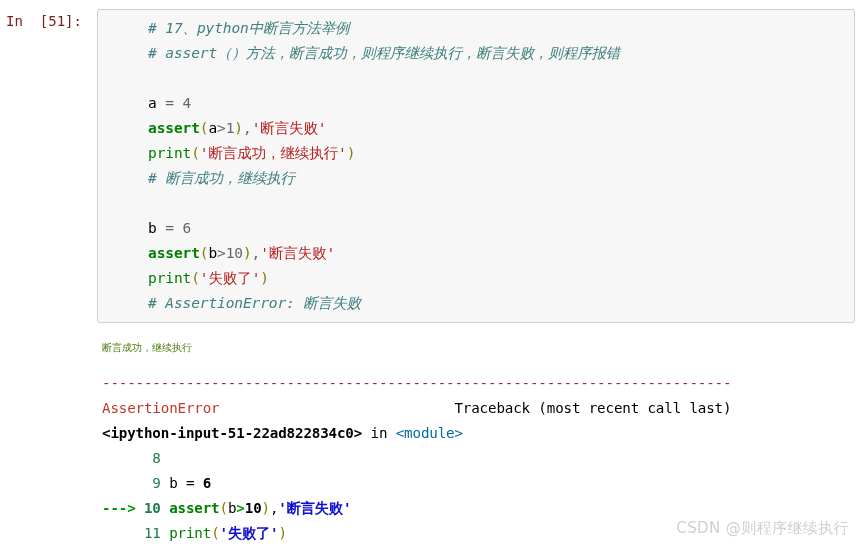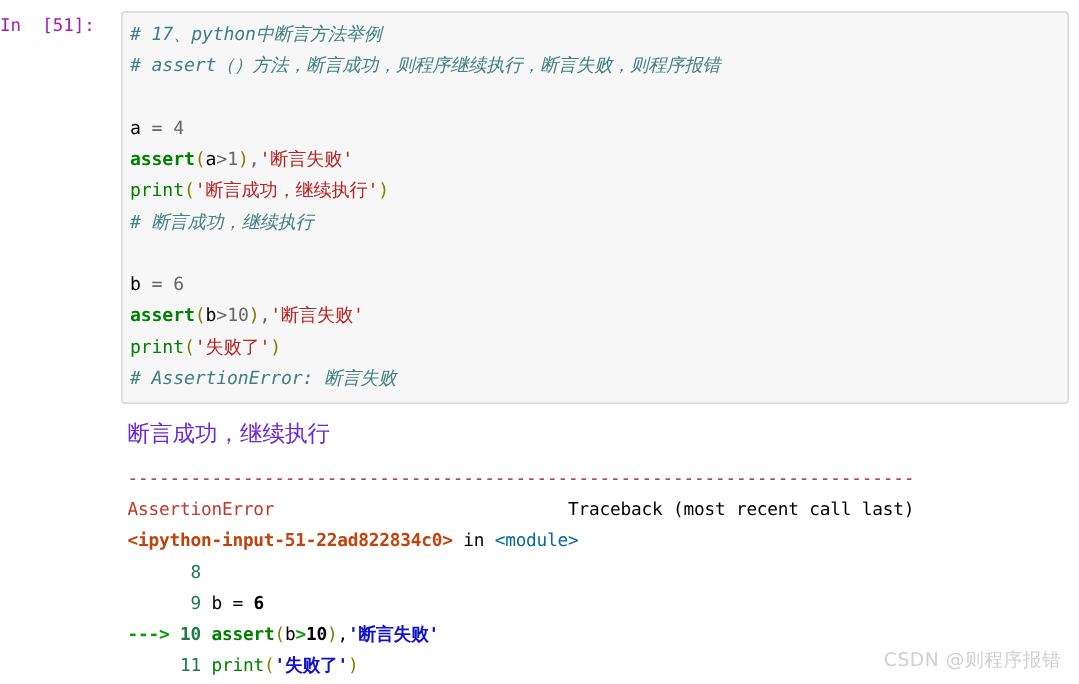--- a/index.html
+++ b/index.html
@@ -25,27 +25,27 @@
 
   .input-row {
     display: flex;
     align-items: flex-start;
     padding-top: 9px;
   }
 
   .prompt {
     width: 97px;
     flex: 0 0 97px;
-    text-align: left;
+    text-align: center;
     padding-right: 9px;
     box-sizing: border-box;
     font-family: "DejaVu Sans Mono", monospace;
     font-size: 14px;
     line-height: 25px;
-    color: #a21caf;
+    color: #7f1d1d;
     white-space: pre;
     user-select: none;
   }
 
   .input-area {
     flex: 1 1 auto;
     margin-right: 8px;
     background: #f7f7f7;
     border: 1px solid #cfcfcf;
     border-radius: 3px;
@@ -54,21 +54,21 @@
   }
 
   .code {
     font-family: "DejaVu Sans Mono", monospace;
     font-size: 14.5px;
     line-height: 25px;
     white-space: pre;
     color: #000000;
     letter-spacing: -0.1px;
   }
-  .code .ln { display: block; min-height: 25px; }
+  .code .ln { display: block; min-height: 25px; margin-left: 44px; }
 
   
   .c-comment   { color: #408080; font-style: italic; }
   .c-keyword   { color: #008000; font-weight: bold; }
   .c-builtin   { color: #008000; }
   .c-string    { color: #BA2121; }
   .c-operator  { color: #666666; }
   .c-punct     { color: #666666; }
   .c-paren     { color: #808000; }
   .c-number    { color: #666666; }
@@ -86,43 +86,43 @@
     padding-right: 9px;
     box-sizing: border-box;
   }
   .output-area {
     flex: 1 1 auto;
     padding-left: 5px;
   }
 
   .stdout {
     font-family: Liberation Sans, sans-serif;
-    font-size: 18px;
+    font-size: 10px;
     line-height: 25px;
-    color: #6d28d9;
+    color: #4d7c0f;
     white-space: pre-wrap;
     padding-top: 12px;
   }
 
   .traceback {
     font-family: "DejaVu Sans Mono", monospace;
     font-size: 14.2px;
     line-height: 25px;
     white-space: pre-wrap;
     word-break: break-all;
     padding-top: 11px;
     color: #000000;
     letter-spacing: -0.15px;
   }
   .traceback .tline { display: block; min-height: 25px; }
 
   .t-sep    { color: #A52A2A; }
   .t-errtype{ color: #C0392B; font-weight: normal; }
   .t-plain  { color: #000000; margin-top: 20px; }
-  .t-file   { color: #c2410c; font-weight: bold; }
+  .t-file   { color: #000000; font-weight: bold; }
   .t-module { color: #0369a1; }
   .t-lineno { color: #1F7A4D; }
   .t-arrow  { color: #00A000; font-weight: bold; }
   .t-arrowno{ color: #1F7A4D; font-weight: bold; }
   .t-kw     { color: #008000; font-weight: bold; }
   .t-builtin{ color: #008000; }
   .t-str    { color: #1010D0; font-weight: bold; }
   .t-paren  { color: #808000; }
   .t-num    { color: #000000; }
   .t-numb   { color: #000000; font-weight: bold; }
@@ -154,13 +154,13 @@
   <div class="output-row">
     <div class="out-prompt"></div>
     <div class="output-area">
       <div class="stdout">断言成功，继续执行</div>
       <div class="traceback" id="tb-body"><span class="tline"><span class="t-sep">---------------------------------------------------------------------------</span></span><span class="tline"><span class="t-errtype">AssertionError</span><span class="t-plain">                            Traceback (most recent call last)</span></span><span class="tline"><span class="t-file">&lt;ipython-input-51-22ad822834c0&gt;</span><span class="t-plain"> in </span><span class="t-module">&lt;module&gt;</span></span><span class="tline"><span class="t-lineno">      8 </span></span><span class="tline"><span class="t-lineno">      9 </span><span class="t-num">b </span><span class="t-num">= </span><span class="t-numb">6</span></span><span class="tline"><span class="t-arrow">---&gt; </span><span class="t-arrowno">10 </span><span class="t-kw">assert</span><span class="t-paren">(</span><span class="t-num">b</span><span class="t-arrow">&gt;</span><span class="t-numb">10</span><span class="t-paren">)</span><span class="t-num">,</span><span class="t-str">'断言失败'</span></span><span class="tline"><span class="t-lineno">     11 </span><span class="t-builtin">print</span><span class="t-paren">(</span><span class="t-str">'失败了'</span><span class="t-paren">)</span></span><span class="tline">&nbsp;</span></div>
     </div>
   </div>
 
 </div>
 
-<div class="watermark">CSDN @则程序报错</div>
+<div class="watermark">CSDN @则程序继续执行</div>
 
 </body></html>

